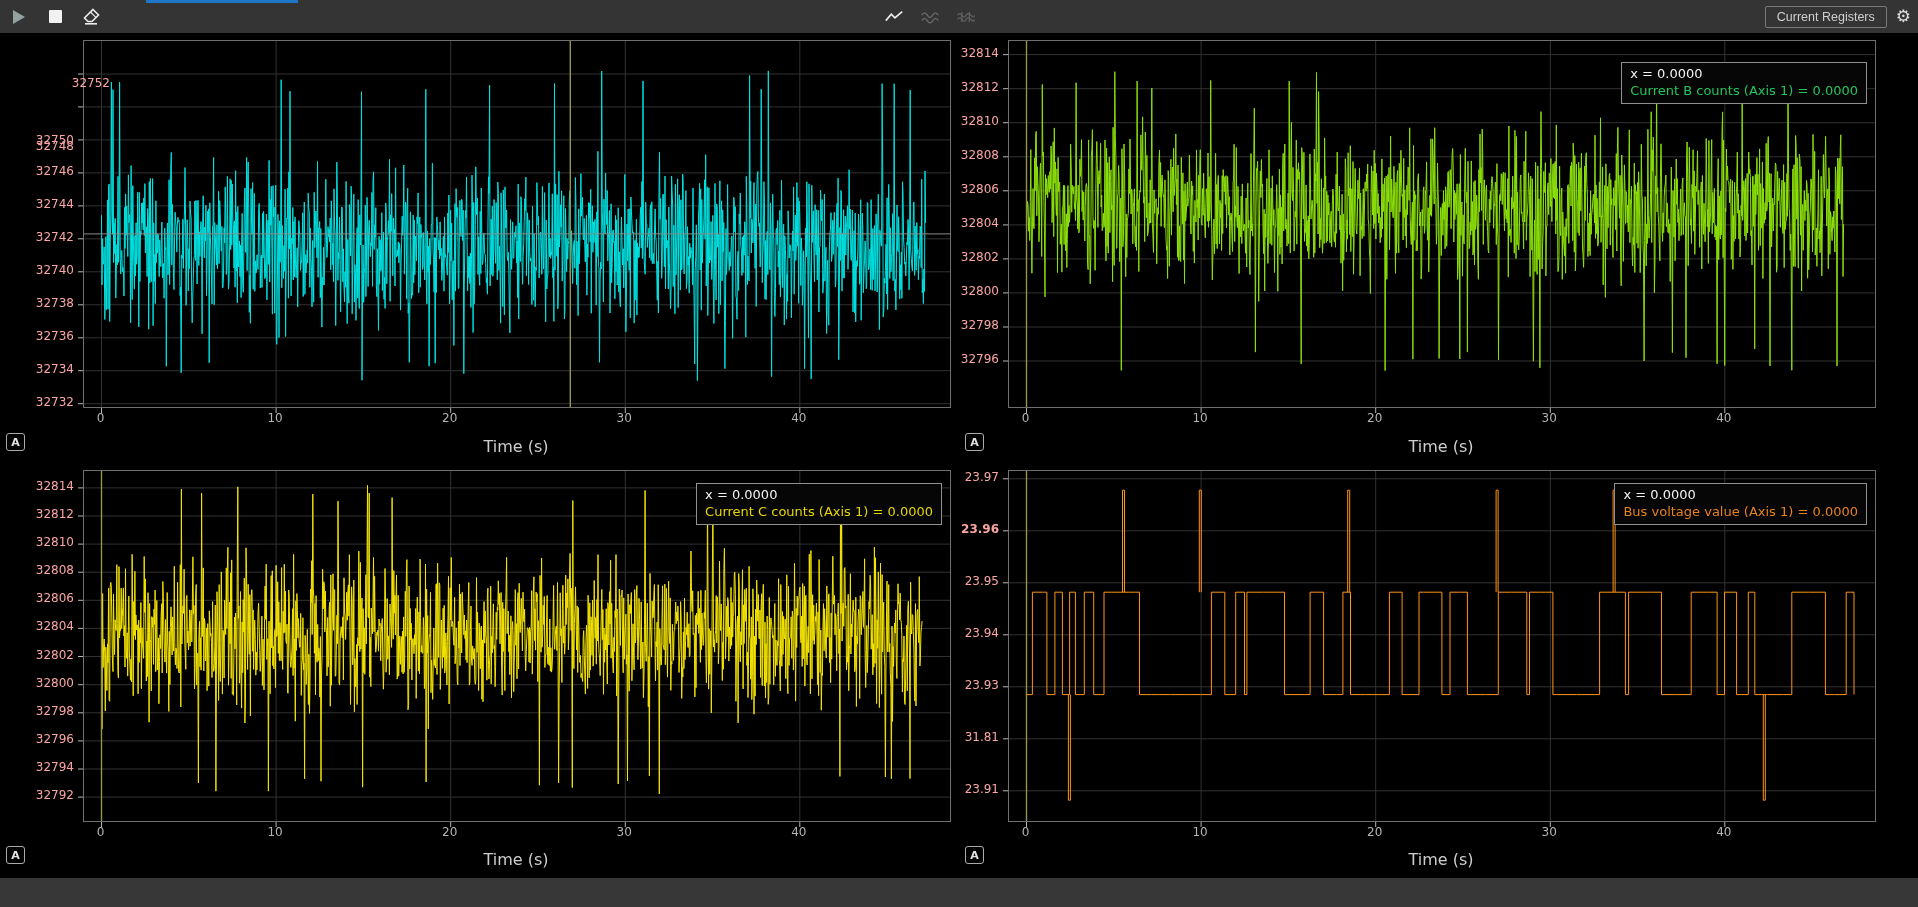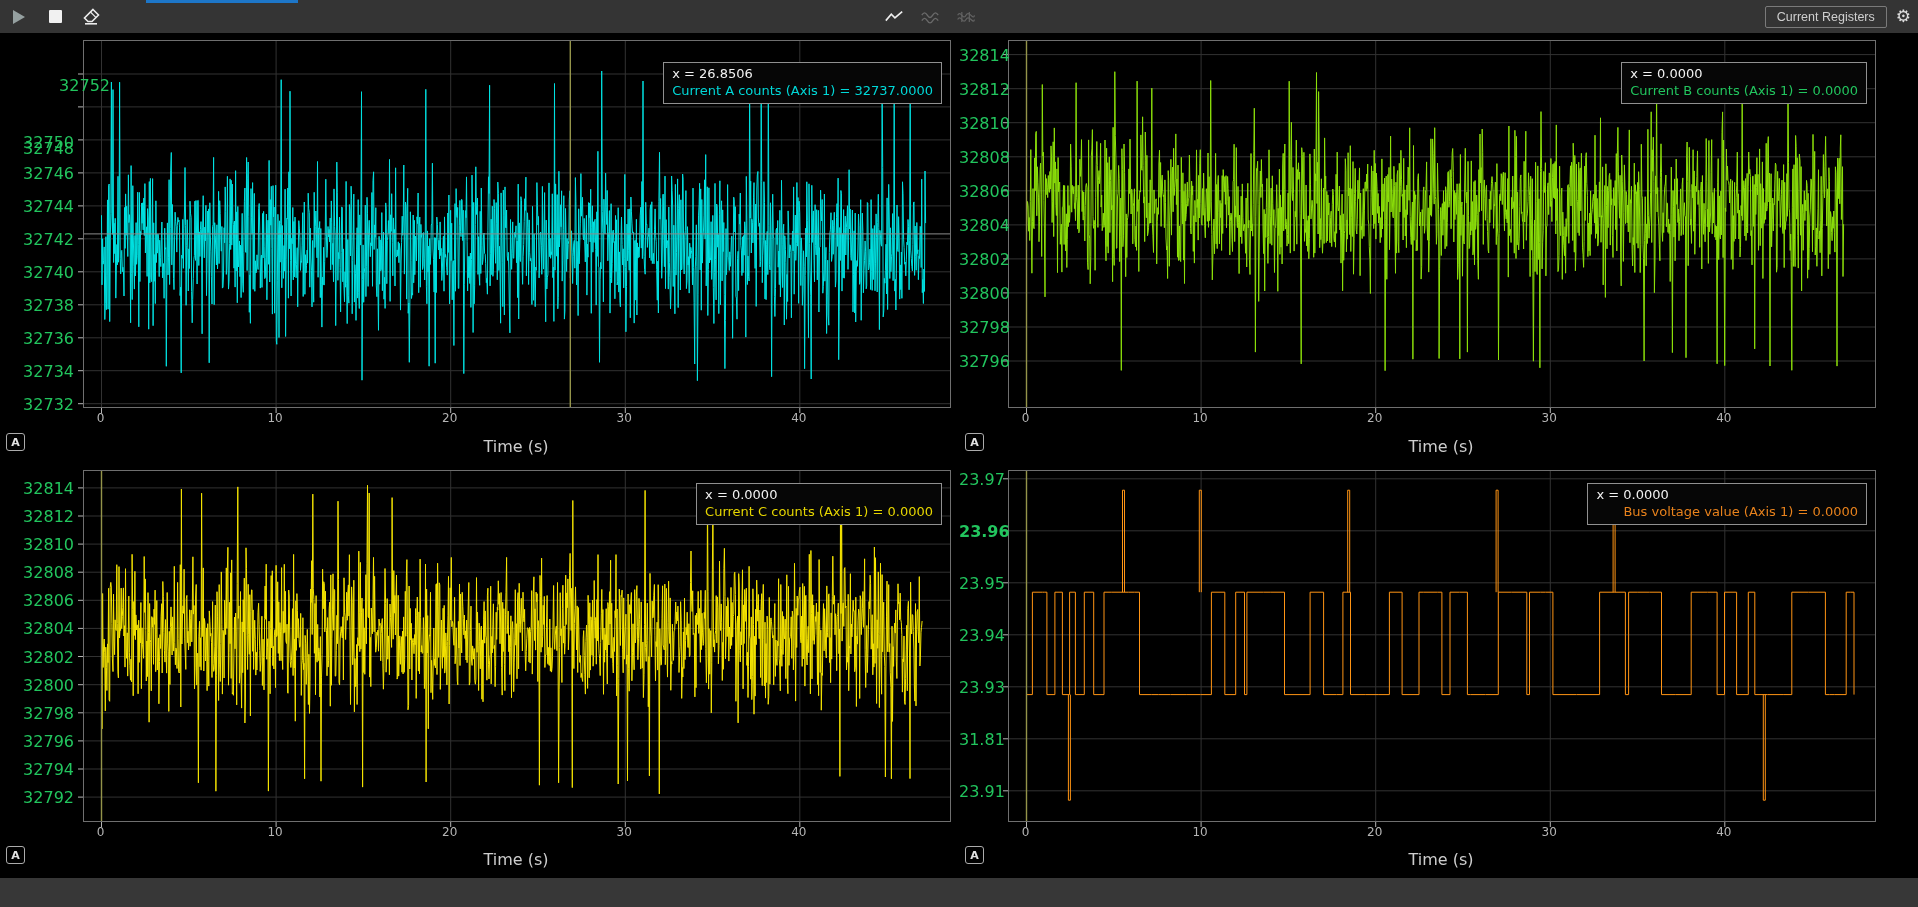--- a/index.html
+++ b/index.html
@@ -20,21 +20,21 @@
   .main{display:grid;grid-template-columns:959px 959px;grid-template-rows:437px 408px;width:1918px;height:845px;background:#000;}
   .panel{position:relative;}
   .plot{position:absolute;background:#000;border:1px solid #6f6f6f;width:866px;cursor:crosshair;}
   .left .plot{left:83px;} .right .plot{left:49px;}
   .top .plot{top:7px;height:366px;} .bottom .plot{top:0;height:350px;}
   svg.wave{position:absolute;left:0;top:0;overflow:visible;display:block;}
   .tooltip{position:absolute;right:8px;background:#060606;border:1px solid #909090;
     padding:2px 8px 4px 8px;font-size:13px;line-height:17px;white-space:nowrap;z-index:3;}
   .top .tooltip{top:21px;} .bottom .tooltip{top:12px;}
   .tt-x{color:#f2f2f2;}
-  .ylab{position:absolute;font-size:16px;color:#22c55e;text-align:right;}
+  .ylab{position:absolute;font-size:12px;color:#fca5a5;text-align:right;}
   .left .ylab{left:0;width:74px;} .right .ylab{left:0;width:40px;}
   .xlab{position:absolute;font-size:12px;color:#b4b4b4;width:34px;text-align:center;}
   .xtitle{position:absolute;font-size:16px;color:#cdcdcd;text-align:center;width:866px;}
   .left .xtitle{left:83px;} .right .xtitle{left:49px;}
   .top .xtitle{top:404px;} .bottom .xtitle{top:380px;}
   .abtn{position:absolute;left:6px;width:19px;height:18px;background:transparent;border:1px solid #ababab;
     border-radius:3px;color:#e2e2e2;font-size:11px;font-weight:bold;line-height:15px;text-align:center;padding:0;cursor:pointer;
     font-family:"DejaVu Sans",sans-serif;}
   .top .abtn{top:400px;} .bottom .abtn{top:376px;}
   .statusbar{height:29px;background:#373737;}
@@ -119,24 +119,20 @@
           <line x1="-6" y1="362.7" x2="-1" y2="362.7" stroke="#b4b4b4" stroke-width="1"></line>
           <line x1="17.5" y1="367" x2="17.5" y2="372" stroke="#b4b4b4" stroke-width="1"></line>
           <line x1="192.1" y1="367" x2="192.1" y2="372" stroke="#b4b4b4" stroke-width="1"></line>
           <line x1="366.7" y1="367" x2="366.7" y2="372" stroke="#b4b4b4" stroke-width="1"></line>
           <line x1="541.3" y1="367" x2="541.3" y2="372" stroke="#b4b4b4" stroke-width="1"></line>
           <line x1="715.8" y1="367" x2="715.8" y2="372" stroke="#b4b4b4" stroke-width="1"></line>
           <path d="M17.5 174.2L18.0 243.9L18.6 197.8L19.1 223.2L19.7 219.4L20.2 205.9L20.8 278.5L21.3 262.3L21.9 195.7L22.4 268.7L23.0 234.5L23.5 158.9L24.1 268.2L24.6 144.2L25.2 143.0L25.7 280.6L26.3 197.7L26.8 172.9L27.4 41.0L27.9 172.2L28.5 193.3L29.0 48.6L29.6 221.5L30.1 182.2L30.7 212.6L31.2 177.3L31.8 257.1L32.3 229.1L32.9 203.5L33.4 223.8L34.0 135.3L34.5 221.2L35.1 189.0L35.6 41.2L36.2 217.7L36.7 232.9L37.3 210.4L37.8 209.4L38.4 230.7L38.9 226.2L39.5 231.9L40.0 255.0L40.5 166.5L41.1 207.4L41.6 152.9L42.2 194.3L42.7 165.2L43.3 193.9L43.8 215.5L44.4 133.8L44.9 181.6L45.5 173.7L46.0 181.9L46.6 281.8L47.1 124.6L47.7 232.6L48.2 258.6L48.8 144.7L49.3 194.8L49.9 225.8L50.4 248.1L51.0 194.5L51.5 234.9L52.1 181.6L52.6 223.3L53.2 214.8L53.7 151.2L54.3 203.8L54.8 285.8L55.4 151.4L55.9 240.6L56.5 190.5L57.0 193.6L57.6 162.1L58.1 182.3L58.7 161.8L59.2 188.9L59.8 157.1L60.3 194.5L60.9 142.6L61.4 212.0L62.0 191.1L62.5 185.8L63.1 235.4L63.6 167.6L64.2 178.0L64.7 288.2L65.3 140.6L65.8 241.8L66.4 137.4L66.9 236.6L67.5 240.6L68.0 197.0L68.6 137.6L69.1 284.7L69.7 181.8L70.2 240.3L70.8 213.5L71.3 262.6L71.9 159.8L72.4 221.5L73.0 193.1L73.5 212.1L74.1 193.2L74.6 197.8L75.2 235.6L75.7 199.2L76.3 216.6L76.8 225.6L77.4 196.9L77.9 181.0L78.5 236.8L79.0 228.2L79.6 222.5L80.1 257.3L80.7 187.2L81.2 208.2L81.8 206.7L82.3 325.3L82.9 221.1L83.4 181.9L84.0 233.9L84.5 216.2L85.1 138.7L85.6 243.5L86.2 187.6L86.7 129.2L87.3 111.5L87.8 223.9L88.4 163.5L88.9 195.3L89.5 237.3L90.0 248.6L90.6 194.6L91.1 171.2L91.7 180.8L92.2 185.8L92.8 211.1L93.3 184.7L93.9 176.4L94.4 180.7L95.0 179.1L95.5 186.1L96.1 254.6L96.6 246.2L97.2 331.9L97.7 214.2L98.3 217.3L98.8 178.4L99.4 227.3L99.9 187.8L100.5 169.0L101.0 126.5L101.6 184.8L102.1 264.3L102.7 204.2L103.2 178.7L103.8 206.2L104.3 250.0L104.9 207.9L105.4 227.5L106.0 160.2L106.5 172.2L107.1 176.3L107.6 250.4L108.2 281.8L108.7 258.3L109.3 237.5L109.8 218.7L110.4 214.4L110.9 160.2L111.5 219.4L112.0 159.5L112.6 194.1L113.1 243.0L113.7 159.6L114.2 159.3L114.8 224.5L115.3 190.9L115.9 215.5L116.4 188.7L117.0 180.6L117.5 193.3L118.1 292.8L118.6 186.1L119.2 154.7L119.7 195.0L120.3 216.8L120.8 186.1L121.4 199.8L121.9 164.3L122.5 254.6L123.0 222.1L123.6 170.0L124.1 191.5L124.7 167.9L125.2 321.8L125.8 161.8L126.3 194.2L126.9 210.9L127.4 235.4L128.0 263.0L128.5 185.3L129.1 183.7L129.6 116.4L130.2 263.7L130.7 181.7L131.3 194.6L131.8 208.2L132.4 223.9L132.9 183.8L133.5 228.0L134.0 215.5L134.6 150.4L135.1 222.6L135.7 159.7L136.2 172.4L136.8 194.7L137.3 210.2L137.9 185.5L138.4 247.1L139.0 246.1L139.5 235.0L140.1 186.7L140.6 201.8L141.2 145.9L141.7 170.8L142.3 233.4L142.8 227.8L143.4 135.3L143.9 205.0L144.5 248.1L145.0 240.1L145.6 202.6L146.1 137.9L146.7 208.5L147.2 139.3L147.8 204.1L148.3 143.1L148.9 179.4L149.4 183.3L150.0 227.2L150.5 180.0L151.1 246.1L151.6 129.7L152.2 230.0L152.7 170.9L153.3 261.8L153.8 165.5L154.4 226.0L154.9 218.1L155.5 199.9L156.0 235.6L156.6 204.1L157.1 256.6L157.6 204.1L158.2 172.4L158.7 242.1L159.3 251.3L159.8 211.9L160.4 160.3L160.9 147.0L161.5 211.0L162.0 211.5L162.6 116.5L163.1 229.6L163.7 137.1L164.2 121.0L164.8 175.8L165.3 271.3L165.9 233.9L166.4 282.3L167.0 147.6L167.5 176.8L168.1 193.2L168.6 141.6L169.2 248.3L169.7 190.9L170.3 152.4L170.8 250.3L171.4 219.8L171.9 232.0L172.5 230.7L173.0 213.8L173.6 225.0L174.1 228.5L174.7 167.6L175.2 162.5L175.8 191.5L176.3 247.1L176.9 218.7L177.4 214.1L178.0 246.4L178.5 172.5L179.1 216.9L179.6 170.4L180.2 205.9L180.7 237.6L181.3 236.6L181.8 216.2L182.4 173.0L182.9 258.8L183.5 196.1L184.0 179.2L184.6 223.3L185.1 119.4L185.7 241.0L186.2 158.6L186.8 184.2L187.3 145.3L187.9 207.5L188.4 273.1L189.0 144.6L189.5 175.8L190.1 166.1L190.6 272.2L191.2 201.1L191.7 144.2L192.3 299.7L192.8 303.3L193.4 239.1L193.9 173.3L194.5 193.2L195.0 296.5L195.6 179.8L196.1 221.2L196.7 182.3L197.2 38.7L197.8 246.8L198.3 184.5L198.9 218.4L199.4 237.4L200.0 204.6L200.5 230.1L201.1 148.2L201.6 295.5L202.2 218.9L202.7 177.3L203.3 178.0L203.8 147.0L204.4 257.2L204.9 130.8L205.5 207.7L206.0 50.2L206.6 219.3L207.1 255.0L207.7 197.3L208.2 202.7L208.8 166.5L209.3 238.9L209.9 180.5L210.4 236.0L211.0 176.1L211.5 222.1L212.1 236.8L212.6 223.3L213.2 206.7L213.7 265.8L214.3 207.1L214.8 179.7L215.4 187.9L215.9 197.0L216.5 229.4L217.0 220.2L217.6 221.4L218.1 204.3L218.7 171.7L219.2 255.5L219.8 199.0L220.3 161.0L220.9 253.3L221.4 213.7L222.0 231.9L222.5 224.5L223.1 209.1L223.6 222.1L224.2 152.2L224.7 167.7L225.3 171.6L225.8 246.2L226.4 187.2L226.9 217.0L227.5 229.3L228.0 265.9L228.6 199.5L229.1 235.9L229.7 261.2L230.2 151.3L230.8 206.5L231.3 185.5L231.9 170.0L232.4 188.9L233.0 216.8L233.5 120.5L234.1 236.3L234.6 186.9L235.2 187.7L235.7 180.5L236.3 256.6L236.8 187.5L237.4 243.9L237.9 286.1L238.5 236.2L239.0 243.7L239.6 206.3L240.1 244.1L240.7 220.7L241.2 195.6L241.8 138.2L242.3 189.0L242.9 216.5L243.4 209.1L244.0 185.5L244.5 195.9L245.1 188.4L245.6 200.8L246.2 177.0L246.7 228.8L247.3 159.9L247.8 181.6L248.4 223.5L248.9 202.3L249.5 240.7L250.0 147.9L250.6 185.5L251.1 194.9L251.7 284.6L252.2 230.6L252.8 121.1L253.3 151.8L253.9 239.3L254.4 211.5L255.0 217.8L255.5 176.1L256.1 226.6L256.6 270.9L257.2 211.6L257.7 165.9L258.3 166.8L258.8 240.8L259.4 207.9L259.9 244.2L260.5 260.8L261.0 230.8L261.6 246.2L262.1 140.4L262.7 242.8L263.2 282.6L263.8 198.5L264.3 254.8L264.9 262.2L265.4 163.6L266.0 170.2L266.5 215.0L267.1 145.2L267.6 158.7L268.2 272.8L268.7 219.4L269.3 193.4L269.8 153.1L270.4 261.1L270.9 223.7L271.5 232.7L272.0 279.4L272.6 208.1L273.1 186.7L273.6 257.1L274.2 158.6L274.7 251.8L275.3 267.5L275.8 173.9L276.4 204.1L276.9 175.9L277.5 50.7L278.0 339.2L278.6 238.5L279.1 203.9L279.7 261.3L280.2 232.3L280.8 226.2L281.3 164.1L281.9 255.6L282.4 225.8L283.0 156.3L283.5 172.2L284.1 245.4L284.6 193.2L285.2 179.3L285.7 196.1L286.3 215.7L286.8 201.8L287.4 204.8L287.9 151.5L288.5 245.3L289.0 139.6L289.6 130.8L290.1 208.5L290.7 183.9L291.2 196.4L291.8 166.7L292.3 244.2L292.9 255.7L293.4 207.8L294.0 252.8L294.5 289.3L295.1 195.3L295.6 243.2L296.2 198.8L296.7 229.8L297.3 228.6L297.8 171.6L298.4 249.7L298.9 204.6L299.5 191.0L300.0 258.2L300.6 236.3L301.1 267.4L301.7 161.9L302.2 167.7L302.8 242.7L303.3 199.5L303.9 195.2L304.4 179.6L305.0 192.8L305.5 118.4L306.1 260.4L306.6 173.8L307.2 190.3L307.7 152.7L308.3 201.5L308.8 234.8L309.4 176.9L309.9 192.3L310.5 188.5L311.0 245.0L311.6 126.8L312.1 214.9L312.7 216.1L313.2 208.9L313.8 214.9L314.3 200.8L314.9 221.7L315.4 202.4L316.0 209.1L316.5 269.1L317.1 220.0L317.6 201.3L318.2 175.2L318.7 194.3L319.3 174.2L319.8 124.0L320.4 233.1L320.9 195.3L321.5 161.1L322.0 165.3L322.6 258.1L323.1 172.3L323.7 147.3L324.2 272.3L324.8 262.1L325.3 321.3L325.9 257.9L326.4 170.8L327.0 219.4L327.5 257.5L328.1 251.9L328.6 254.1L329.2 174.0L329.7 241.8L330.3 179.3L330.8 233.7L331.4 195.1L331.9 199.9L332.5 219.8L333.0 175.8L333.6 182.6L334.1 152.0L334.7 251.7L335.2 185.9L335.8 176.1L336.3 246.2L336.9 183.4L337.4 196.4L338.0 192.2L338.5 228.5L339.1 225.6L339.6 191.5L340.2 217.8L340.7 239.0L341.3 191.0L341.8 48.3L342.4 245.8L342.9 262.8L343.5 189.9L344.0 231.1L344.6 205.2L345.1 325.2L345.7 197.6L346.2 223.5L346.8 212.8L347.3 184.0L347.9 182.2L348.4 122.2L349.0 208.0L349.5 218.5L350.1 251.1L350.6 196.6L351.2 322.2L351.7 196.8L352.3 251.6L352.8 176.1L353.4 183.4L353.9 196.3L354.5 208.9L355.0 199.3L355.6 217.9L356.1 180.9L356.7 214.6L357.2 207.4L357.8 239.5L358.3 231.0L358.9 210.7L359.4 195.2L360.0 250.2L360.5 175.9L361.1 216.2L361.6 213.4L362.2 217.7L362.7 226.2L363.3 234.1L363.8 172.0L364.4 211.4L364.9 154.0L365.5 262.9L366.0 233.7L366.6 169.3L367.1 219.6L367.7 182.2L368.2 258.8L368.8 223.1L369.3 219.7L369.9 304.5L370.4 218.7L371.0 162.6L371.5 250.2L372.1 147.6L372.6 174.1L373.2 176.5L373.7 166.4L374.3 247.3L374.8 247.5L375.4 184.1L375.9 159.4L376.5 190.7L377.0 195.6L377.6 158.3L378.1 159.4L378.7 199.6L379.2 169.2L379.8 332.6L380.3 243.8L380.9 196.4L381.4 169.6L382.0 176.7L382.5 135.9L383.1 200.4L383.6 250.0L384.2 215.4L384.7 236.7L385.3 215.4L385.8 242.5L386.4 212.0L386.9 266.4L387.5 218.7L388.0 134.1L388.6 175.0L389.1 291.5L389.7 161.4L390.2 262.8L390.7 244.7L391.3 183.3L391.8 125.8L392.4 173.5L392.9 164.6L393.5 157.0L394.0 233.4L394.6 195.7L395.1 233.7L395.7 244.3L396.2 170.3L396.8 232.5L397.3 147.0L397.9 204.2L398.4 223.6L399.0 218.6L399.5 193.6L400.1 192.0L400.6 212.3L401.2 213.3L401.7 222.5L402.3 241.7L402.8 237.3L403.4 253.2L403.9 189.7L404.5 135.8L405.0 152.5L405.6 44.2L406.1 244.9L406.7 212.5L407.2 178.2L407.8 233.7L408.3 165.2L408.9 235.3L409.4 228.9L410.0 158.5L410.5 167.5L411.1 207.3L411.6 222.3L412.2 161.6L412.7 182.8L413.3 238.8L413.8 141.1L414.4 152.5L414.9 229.5L415.5 205.3L416.0 228.5L416.6 282.2L417.1 151.9L417.7 197.5L418.2 221.4L418.8 265.6L419.3 149.1L419.9 174.5L420.4 274.0L421.0 145.9L421.5 186.1L422.1 187.0L422.6 169.0L423.2 214.8L423.7 219.5L424.3 211.3L424.8 229.7L425.4 267.9L425.9 291.9L426.5 178.5L427.0 207.4L427.6 228.3L428.1 212.7L428.7 180.9L429.2 217.0L429.8 217.3L430.3 194.9L430.9 191.3L431.4 196.4L432.0 184.8L432.5 221.7L433.1 200.0L433.6 256.6L434.2 143.1L434.7 278.0L435.3 181.9L435.8 216.5L436.4 220.5L436.9 155.7L437.5 159.6L438.0 219.2L438.6 243.3L439.1 215.8L439.7 203.6L440.2 180.5L440.8 157.7L441.3 169.4L441.9 136.1L442.4 234.8L443.0 195.8L443.5 171.8L444.1 186.6L444.6 243.5L445.2 178.9L445.7 211.7L446.3 219.8L446.8 217.3L447.4 221.6L447.9 263.5L448.5 165.4L449.0 203.0L449.6 259.3L450.1 192.9L450.7 240.0L451.2 265.7L451.8 226.1L452.3 229.3L452.9 141.6L453.4 164.2L454.0 184.1L454.5 175.5L455.1 236.9L455.6 221.0L456.2 192.0L456.7 191.1L457.3 204.7L457.8 233.3L458.4 145.4L458.9 206.2L459.5 228.1L460.0 192.1L460.6 151.6L461.1 236.3L461.7 280.8L462.2 179.1L462.8 248.0L463.3 236.3L463.9 233.9L464.4 197.6L465.0 141.9L465.5 215.6L466.1 197.3L466.6 217.3L467.2 210.8L467.7 213.6L468.3 152.8L468.8 236.6L469.4 226.1L469.9 280.4L470.5 42.5L471.0 229.2L471.6 142.9L472.1 192.0L472.7 215.2L473.2 153.6L473.8 267.8L474.3 256.5L474.9 130.3L475.4 206.0L476.0 191.5L476.5 163.8L477.1 185.8L477.6 149.8L478.2 240.1L478.7 219.9L479.3 188.7L479.8 154.7L480.4 278.1L480.9 270.1L481.5 167.5L482.0 191.6L482.6 230.5L483.1 197.5L483.7 218.1L484.2 203.7L484.8 199.5L485.3 158.7L485.9 149.8L486.4 237.1L487.0 210.2L487.5 189.8L488.1 211.2L488.6 242.5L489.2 215.8L489.7 202.9L490.3 199.4L490.8 227.2L491.4 136.6L491.9 160.2L492.5 243.9L493.0 200.3L493.6 223.0L494.1 274.6L494.7 167.8L495.2 222.8L495.8 201.9L496.3 182.9L496.9 132.6L497.4 175.2L498.0 164.2L498.5 156.3L499.1 195.2L499.6 198.9L500.2 177.4L500.7 200.9L501.3 220.9L501.8 198.2L502.4 174.3L502.9 254.1L503.5 203.2L504.0 216.2L504.6 161.5L505.1 176.7L505.7 162.1L506.2 200.9L506.7 148.2L507.3 272.3L507.8 186.3L508.4 164.8L508.9 211.2L509.5 180.8L510.0 201.5L510.6 179.6L511.1 178.3L511.7 208.4L512.2 264.1L512.8 170.8L513.3 215.4L513.9 110.3L514.4 225.2L515.0 226.6L515.5 321.3L516.1 238.8L516.6 221.4L517.2 227.9L517.7 30.0L518.3 170.3L518.8 191.5L519.4 260.9L519.9 158.2L520.5 179.9L521.0 192.9L521.6 132.2L522.1 166.5L522.7 183.5L523.2 149.4L523.8 219.8L524.3 197.0L524.9 190.5L525.4 169.6L526.0 272.1L526.5 237.6L527.1 162.7L527.6 241.8L528.2 222.5L528.7 191.0L529.3 189.0L529.8 201.4L530.4 200.6L530.9 257.8L531.5 174.5L532.0 230.6L532.6 178.8L533.1 244.0L533.7 240.6L534.2 166.7L534.8 251.1L535.3 210.9L535.9 259.8L536.4 265.8L537.0 197.1L537.5 176.0L538.1 203.6L538.6 223.9L539.2 207.8L539.7 246.9L540.3 217.8L540.8 133.4L541.4 226.3L541.9 290.8L542.5 245.4L543.0 183.1L543.6 219.8L544.1 168.0L544.7 209.8L545.2 229.3L545.8 167.8L546.3 276.8L546.9 156.0L547.4 170.2L548.0 182.9L548.5 191.9L549.1 191.2L549.6 191.2L550.2 282.1L550.7 199.7L551.3 199.1L551.8 259.1L552.4 178.3L552.9 274.0L553.5 201.9L554.0 217.1L554.6 206.2L555.1 216.2L555.7 199.0L556.2 174.8L556.8 166.2L557.3 207.1L557.9 140.5L558.4 217.6L559.0 40.0L559.5 193.6L560.1 215.4L560.6 228.4L561.2 233.2L561.7 161.3L562.3 183.6L562.8 183.2L563.4 206.4L563.9 196.2L564.5 195.1L565.0 187.1L565.6 216.8L566.1 168.6L566.7 163.7L567.2 219.6L567.8 160.8L568.3 222.6L568.9 218.7L569.4 212.3L570.0 222.8L570.5 188.8L571.1 167.9L571.6 194.3L572.2 200.3L572.7 228.7L573.3 259.2L573.8 220.2L574.4 272.0L574.9 160.7L575.5 111.3L576.0 178.2L576.6 157.5L577.1 189.3L577.7 237.3L578.2 222.1L578.8 153.6L579.3 153.1L579.9 199.8L580.4 225.7L581.0 135.1L581.5 247.6L582.1 178.6L582.6 207.0L583.2 202.1L583.7 199.5L584.3 248.1L584.8 166.0L585.4 221.8L585.9 236.6L586.5 267.8L587.0 250.0L587.6 135.0L588.1 149.7L588.7 166.0L589.2 245.5L589.8 184.2L590.3 228.7L590.9 272.8L591.4 143.4L592.0 234.1L592.5 211.5L593.1 183.2L593.6 137.9L594.2 266.6L594.7 167.6L595.3 153.7L595.8 197.7L596.4 249.0L596.9 158.8L597.5 229.0L598.0 227.8L598.6 133.0L599.1 138.2L599.7 222.0L600.2 233.0L600.8 195.0L601.3 189.6L601.9 149.6L602.4 247.6L603.0 239.8L603.5 185.7L604.1 223.9L604.6 215.7L605.2 252.1L605.7 202.2L606.3 217.3L606.8 206.3L607.4 209.7L607.9 213.5L608.5 243.9L609.0 147.1L609.6 226.8L610.1 261.5L610.7 323.0L611.2 229.1L611.8 215.5L612.3 183.8L612.9 225.6L613.4 339.7L614.0 253.8L614.5 174.9L615.1 163.2L615.6 142.3L616.2 228.9L616.7 147.9L617.3 269.2L617.8 158.5L618.4 222.1L618.9 198.3L619.5 189.0L620.0 174.1L620.6 138.8L621.1 197.9L621.7 113.6L622.2 244.9L622.8 215.1L623.3 145.8L623.8 274.5L624.4 228.3L624.9 146.8L625.5 221.8L626.0 216.9L626.6 218.8L627.1 180.7L627.7 238.4L628.2 224.9L628.8 174.4L629.3 246.4L629.9 282.5L630.4 231.8L631.0 142.4L631.5 218.3L632.1 258.9L632.6 163.0L633.2 165.3L633.7 206.2L634.3 193.6L634.8 272.6L635.4 173.3L635.9 139.8L636.5 263.9L637.0 172.1L637.6 159.8L638.1 239.9L638.7 168.9L639.2 210.6L639.8 181.5L640.3 253.2L640.9 327.6L641.4 279.4L642.0 187.6L642.5 233.7L643.1 216.0L643.6 143.6L644.2 216.0L644.7 216.7L645.3 229.5L645.8 210.8L646.4 225.3L646.9 213.7L647.5 195.2L648.0 195.1L648.6 297.3L649.1 227.9L649.7 156.2L650.2 158.7L650.8 191.0L651.3 165.7L651.9 255.3L652.4 257.1L653.0 278.2L653.5 217.7L654.1 210.3L654.6 249.6L655.2 173.1L655.7 183.1L656.3 152.0L656.8 204.2L657.4 209.9L657.9 234.6L658.5 195.8L659.0 231.7L659.6 194.5L660.1 214.2L660.7 180.8L661.2 187.9L661.8 296.1L662.3 135.4L662.9 179.8L663.4 243.5L664.0 215.1L664.5 235.6L665.1 240.0L665.6 34.5L666.2 177.1L666.7 140.2L667.3 212.0L667.8 178.2L668.4 181.6L668.9 201.9L669.5 156.9L670.0 141.6L670.6 200.0L671.1 227.4L671.7 163.2L672.2 265.4L672.8 148.0L673.3 134.0L673.9 130.5L674.4 177.0L675.0 185.4L675.5 182.2L676.1 225.9L676.6 220.6L677.2 48.2L677.7 140.7L678.3 241.7L678.8 214.2L679.4 199.9L679.9 140.7L680.5 161.5L681.0 257.9L681.6 199.5L682.1 258.7L682.7 203.8L683.2 190.4L683.8 233.6L684.3 29.9L684.9 184.7L685.4 223.5L686.0 228.9L686.5 161.8L687.1 198.3L687.6 335.7L688.2 198.9L688.7 153.2L689.3 195.1L689.8 197.2L690.4 255.5L690.9 275.5L691.5 247.3L692.0 189.2L692.6 187.3L693.1 203.6L693.7 179.5L694.2 226.2L694.8 210.0L695.3 243.7L695.9 169.3L696.4 255.9L697.0 231.0L697.5 139.3L698.1 203.7L698.6 246.5L699.2 189.0L699.7 183.2L700.3 284.0L700.8 194.8L701.4 208.6L701.9 221.7L702.5 278.2L703.0 233.5L703.6 260.5L704.1 169.9L704.7 189.9L705.2 217.0L705.8 203.8L706.3 204.1L706.9 211.4L707.4 276.8L708.0 210.2L708.5 190.0L709.1 209.9L709.6 145.9L710.2 253.2L710.7 212.8L711.3 174.0L711.8 219.4L712.4 202.4L712.9 141.5L713.5 205.1L714.0 156.5L714.6 262.3L715.1 160.2L715.7 171.4L716.2 199.4L716.8 244.5L717.3 196.9L717.9 211.4L718.4 264.3L719.0 245.3L719.5 209.8L720.1 225.4L720.6 327.7L721.2 234.6L721.7 187.2L722.3 215.9L722.8 140.8L723.4 179.2L723.9 230.5L724.5 296.7L725.0 142.8L725.6 202.6L726.1 229.2L726.7 254.8L727.2 338.0L727.8 144.3L728.3 201.4L728.9 174.9L729.4 169.9L730.0 219.2L730.5 240.8L731.1 163.7L731.6 204.6L732.2 213.9L732.7 168.7L733.3 238.9L733.8 194.7L734.4 169.4L734.9 271.0L735.5 206.5L736.0 206.0L736.6 149.2L737.1 170.0L737.7 179.9L738.2 158.5L738.8 252.2L739.3 245.5L739.9 228.1L740.4 153.0L740.9 240.2L741.5 218.3L742.0 206.3L742.6 292.5L743.1 254.8L743.7 219.2L744.2 274.1L744.8 284.2L745.3 211.5L745.9 191.9L746.4 188.7L747.0 171.7L747.5 220.4L748.1 215.6L748.6 179.3L749.2 213.3L749.7 184.8L750.3 171.3L750.8 191.6L751.4 246.1L751.9 239.4L752.5 176.5L753.0 162.6L753.6 205.4L754.1 137.1L754.7 318.7L755.2 270.2L755.8 186.5L756.3 219.5L756.9 149.5L757.4 152.8L758.0 250.1L758.5 192.6L759.1 236.8L759.6 168.6L760.2 237.2L760.7 191.4L761.3 175.1L761.8 214.0L762.4 186.3L762.9 179.9L763.5 164.7L764.0 228.4L764.6 199.1L765.1 128.7L765.7 188.0L766.2 168.0L766.8 214.8L767.3 219.4L767.9 192.0L768.4 169.1L769.0 270.9L769.5 233.3L770.1 189.8L770.6 271.9L771.2 172.1L771.7 281.0L772.3 230.2L772.8 219.6L773.4 225.3L773.9 208.0L774.5 173.0L775.0 184.8L775.6 243.3L776.1 240.0L776.7 158.7L777.2 279.3L777.8 207.9L778.3 172.1L778.9 190.7L779.4 251.8L780.0 229.7L780.5 219.7L781.1 199.9L781.6 210.1L782.2 247.8L782.7 244.8L783.3 161.5L783.8 162.2L784.4 229.0L784.9 227.4L785.5 221.8L786.0 208.1L786.6 248.5L787.1 158.6L787.7 230.5L788.2 249.4L788.8 187.6L789.3 238.5L789.9 209.9L790.4 184.5L791.0 249.8L791.5 222.1L792.1 172.9L792.6 196.3L793.2 251.0L793.7 181.4L794.3 153.3L794.8 186.7L795.4 288.6L795.9 189.3L796.5 194.8L797.0 203.1L797.6 205.2L798.1 42.6L798.7 126.4L799.2 275.9L799.8 269.8L800.3 237.4L800.9 242.2L801.4 229.5L802.0 203.2L802.5 253.0L803.1 156.9L803.6 268.5L804.2 195.9L804.7 143.4L805.3 179.0L805.8 237.5L806.4 186.8L806.9 230.7L807.5 215.7L808.0 212.6L808.6 172.6L809.1 239.7L809.7 196.2L810.2 42.7L810.8 250.1L811.3 238.3L811.9 269.0L812.4 232.1L813.0 164.0L813.5 208.2L814.1 210.6L814.6 175.7L815.2 197.6L815.7 258.1L816.3 223.9L816.8 248.6L817.4 211.0L817.9 257.3L818.5 140.8L819.0 152.8L819.6 198.2L820.1 206.7L820.7 223.2L821.2 221.0L821.8 234.9L822.3 218.9L822.9 201.2L823.4 203.8L824.0 178.5L824.5 185.6L825.1 248.8L825.6 199.8L826.2 49.1L826.7 209.1L827.3 217.3L827.8 225.4L828.4 229.8L828.9 203.5L829.5 162.0L830.0 160.9L830.6 234.4L831.1 185.0L831.7 215.7L832.2 229.3L832.8 181.5L833.3 212.7L833.9 208.8L834.4 238.7L835.0 215.2L835.5 217.5L836.1 185.3L836.6 185.9L837.2 226.5L837.7 138.2L838.3 251.7L838.8 238.5L839.4 262.5L839.9 228.1L840.5 250.4L841.0 130.0L841.6 182.1" fill="none" stroke="#00e2e2" stroke-width="1"></path>
           <line x1="0" y1="192.9" x2="866" y2="192.9" stroke="#8d8d8d" stroke-width="1"></line>
           <line x1="486.3" y1="0" x2="486.3" y2="366" stroke="#94944a" stroke-width="1.4"></line>
         </svg>
-      <div class="tooltip">
-        <div class="tt-x">x = 26.8506</div>
-        <div class="tt-s" style="color: rgb(0, 216, 216);">Current A counts (Axis 1) = 32737.0000</div>
-      </div>
     </div>
     <button class="abtn">A</button>
     <span class="xtitle">Time (s)</span>
   <span class="ylab" style="top: 43px; padding-left: 36px;">32752</span>
       <span class="ylab" style="top: 64.9459px; margin-top: 35px;">32750</span>
       <span class="ylab" style="top: 97.9189px; margin-top: 8px;">32748</span>
       <span class="ylab" style="top: 130.892px;">32746</span>
       <span class="ylab" style="top: 163.865px;">32744</span>
       <span class="ylab" style="top: 196.838px;">32742</span>
       <span class="ylab" style="top: 229.811px;">32740</span>
@@ -303,21 +299,21 @@
           <line x1="192.1" y1="351" x2="192.1" y2="356" stroke="#b4b4b4" stroke-width="1"></line>
           <line x1="366.7" y1="351" x2="366.7" y2="356" stroke="#b4b4b4" stroke-width="1"></line>
           <line x1="541.3" y1="351" x2="541.3" y2="356" stroke="#b4b4b4" stroke-width="1"></line>
           <line x1="715.8" y1="351" x2="715.8" y2="356" stroke="#b4b4b4" stroke-width="1"></line>
           <path d="M17.5 223.6L23.4 223.6L23.4 121.2L33.5 121.2L35.7 121.2L37.9 121.2L37.9 223.6L45.9 223.6L45.9 121.2L53.4 121.2L53.4 223.6L60.6 223.6L60.6 121.2L66.4 121.2L66.4 223.6L75.3 223.6L75.3 121.2L84.7 121.2L84.7 223.6L95.0 223.6L95.0 121.2L102.8 121.2L119.3 121.2L125.3 121.2L130.5 121.2L130.5 223.6L142.8 223.6L149.3 223.6L161.6 223.6L177.1 223.6L191.4 223.6L202.4 223.6L202.4 121.2L215.8 121.2L215.8 223.6L226.7 223.6L226.7 121.2L235.5 121.2L235.5 223.6L237.9 223.6L237.9 121.2L254.7 121.2L261.2 121.2L275.5 121.2L275.5 223.6L288.0 223.6L301.1 223.6L301.1 121.2L314.6 121.2L314.6 223.6L327.7 223.6L333.9 223.6L333.9 121.2L341.5 121.2L341.5 223.6L356.2 223.6L369.9 223.6L380.4 223.6L380.4 121.2L393.1 121.2L393.1 223.6L410.0 223.6L410.0 121.2L414.8 121.2L428.7 121.2L432.9 121.2L432.9 223.6L441.0 223.6L441.0 121.2L450.5 121.2L458.4 121.2L458.4 223.6L461.7 223.6L476.5 223.6L489.3 223.6L489.3 121.2L502.4 121.2L517.8 121.2L517.8 223.6L520.5 223.6L520.5 121.2L531.5 121.2L536.5 121.2L543.9 121.2L543.9 223.6L554.0 223.6L563.0 223.6L567.4 223.6L580.0 223.6L590.6 223.6L590.6 121.2L605.2 121.2L616.4 121.2L616.4 223.6L619.6 223.6L619.6 121.2L628.2 121.2L640.3 121.2L652.5 121.2L652.5 223.6L666.2 223.6L682.2 223.6L682.2 121.2L698.5 121.2L708.1 121.2L708.1 223.6L715.5 223.6L715.5 121.2L727.6 121.2L727.6 223.6L739.3 223.6L739.3 121.2L745.8 121.2L745.8 223.6L758.3 223.6L774.9 223.6L782.8 223.6L782.8 121.2L799.7 121.2L816.4 121.2L816.4 223.6L820.4 223.6L825.2 223.6L837.2 223.6L837.2 121.2L841.7 121.2L845.0 121.2L845.0 223.6" fill="none" stroke="#ff9414" stroke-width="1"></path>
           <path d="M113.5 121.2L113.5 19.2l2 0L115.5 121.2M190.3 121.2L190.3 19.2l2 0L192.3 121.2M338.7 121.2L338.7 19.2l2 0L340.7 121.2M487.1 121.2L487.1 19.2l2 0L489.1 121.2M604.1 121.2L604.1 19.2l2 0L606.1 121.2M59.4 223.6L59.4 329.2l2 0L61.4 223.6M754.3 223.6L754.3 329.2l2 0L756.3 223.6" fill="none" stroke="#ff9414" stroke-width="1"></path>
           <line x1="17.5" y1="0" x2="17.5" y2="350" stroke="#94944a" stroke-width="1.4"></line>
         </svg>
       <div class="tooltip">
         <div class="tt-x">x = 0.0000</div>
-        <div class="tt-s" style="color: rgb(232, 130, 28); margin-left: 27px;">Bus voltage value (Axis 1) = 0.0000</div>
+        <div class="tt-s" style="color: rgb(232, 130, 28);">Bus voltage value (Axis 1) = 0.0000</div>
       </div>
     </div>
     <button class="abtn">A</button>
     <span class="xtitle">Time (s)</span>
   <span class="ylab" style="top: -0.199108px;">23.97</span>
       <span class="ylab" style="top: 51.8068px; font-weight: bold;">23.96</span>
       <span class="ylab" style="top: 103.813px;">23.95</span>
       <span class="ylab" style="top: 155.819px;">23.94</span>
       <span class="ylab" style="top: 207.825px;">23.93</span>
       <span class="ylab" style="top: 259.831px;">31.81</span>

